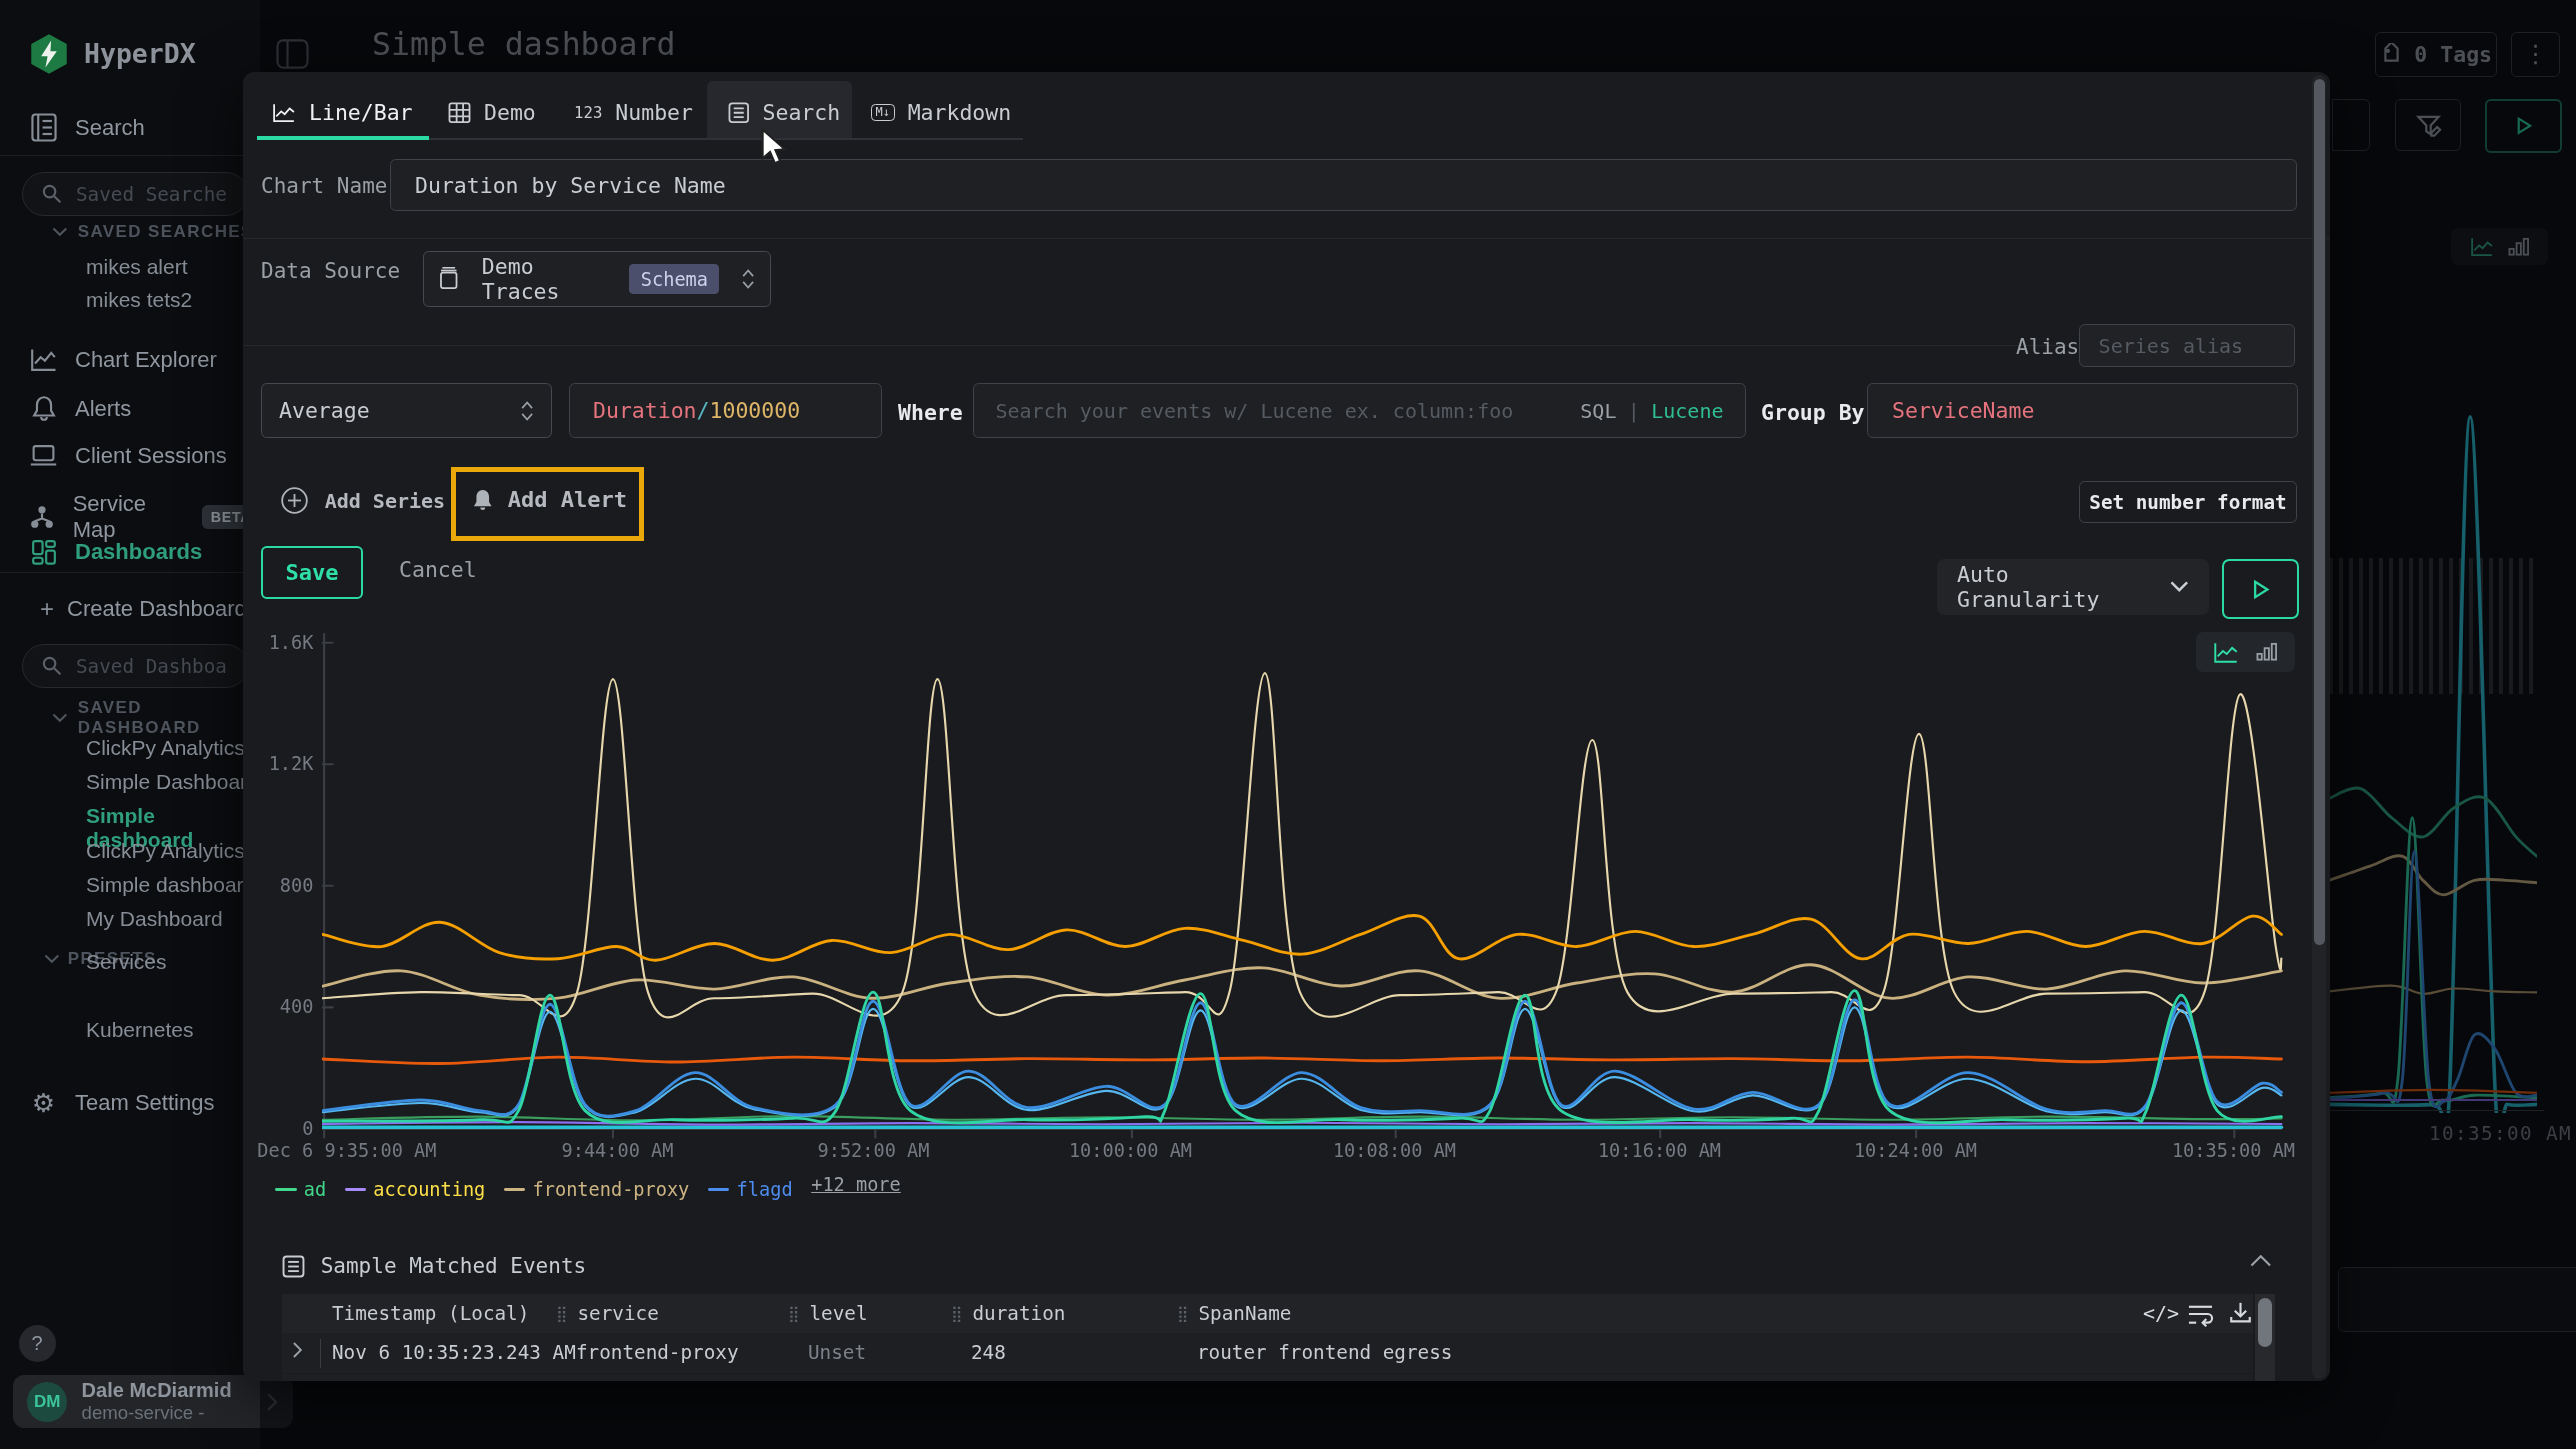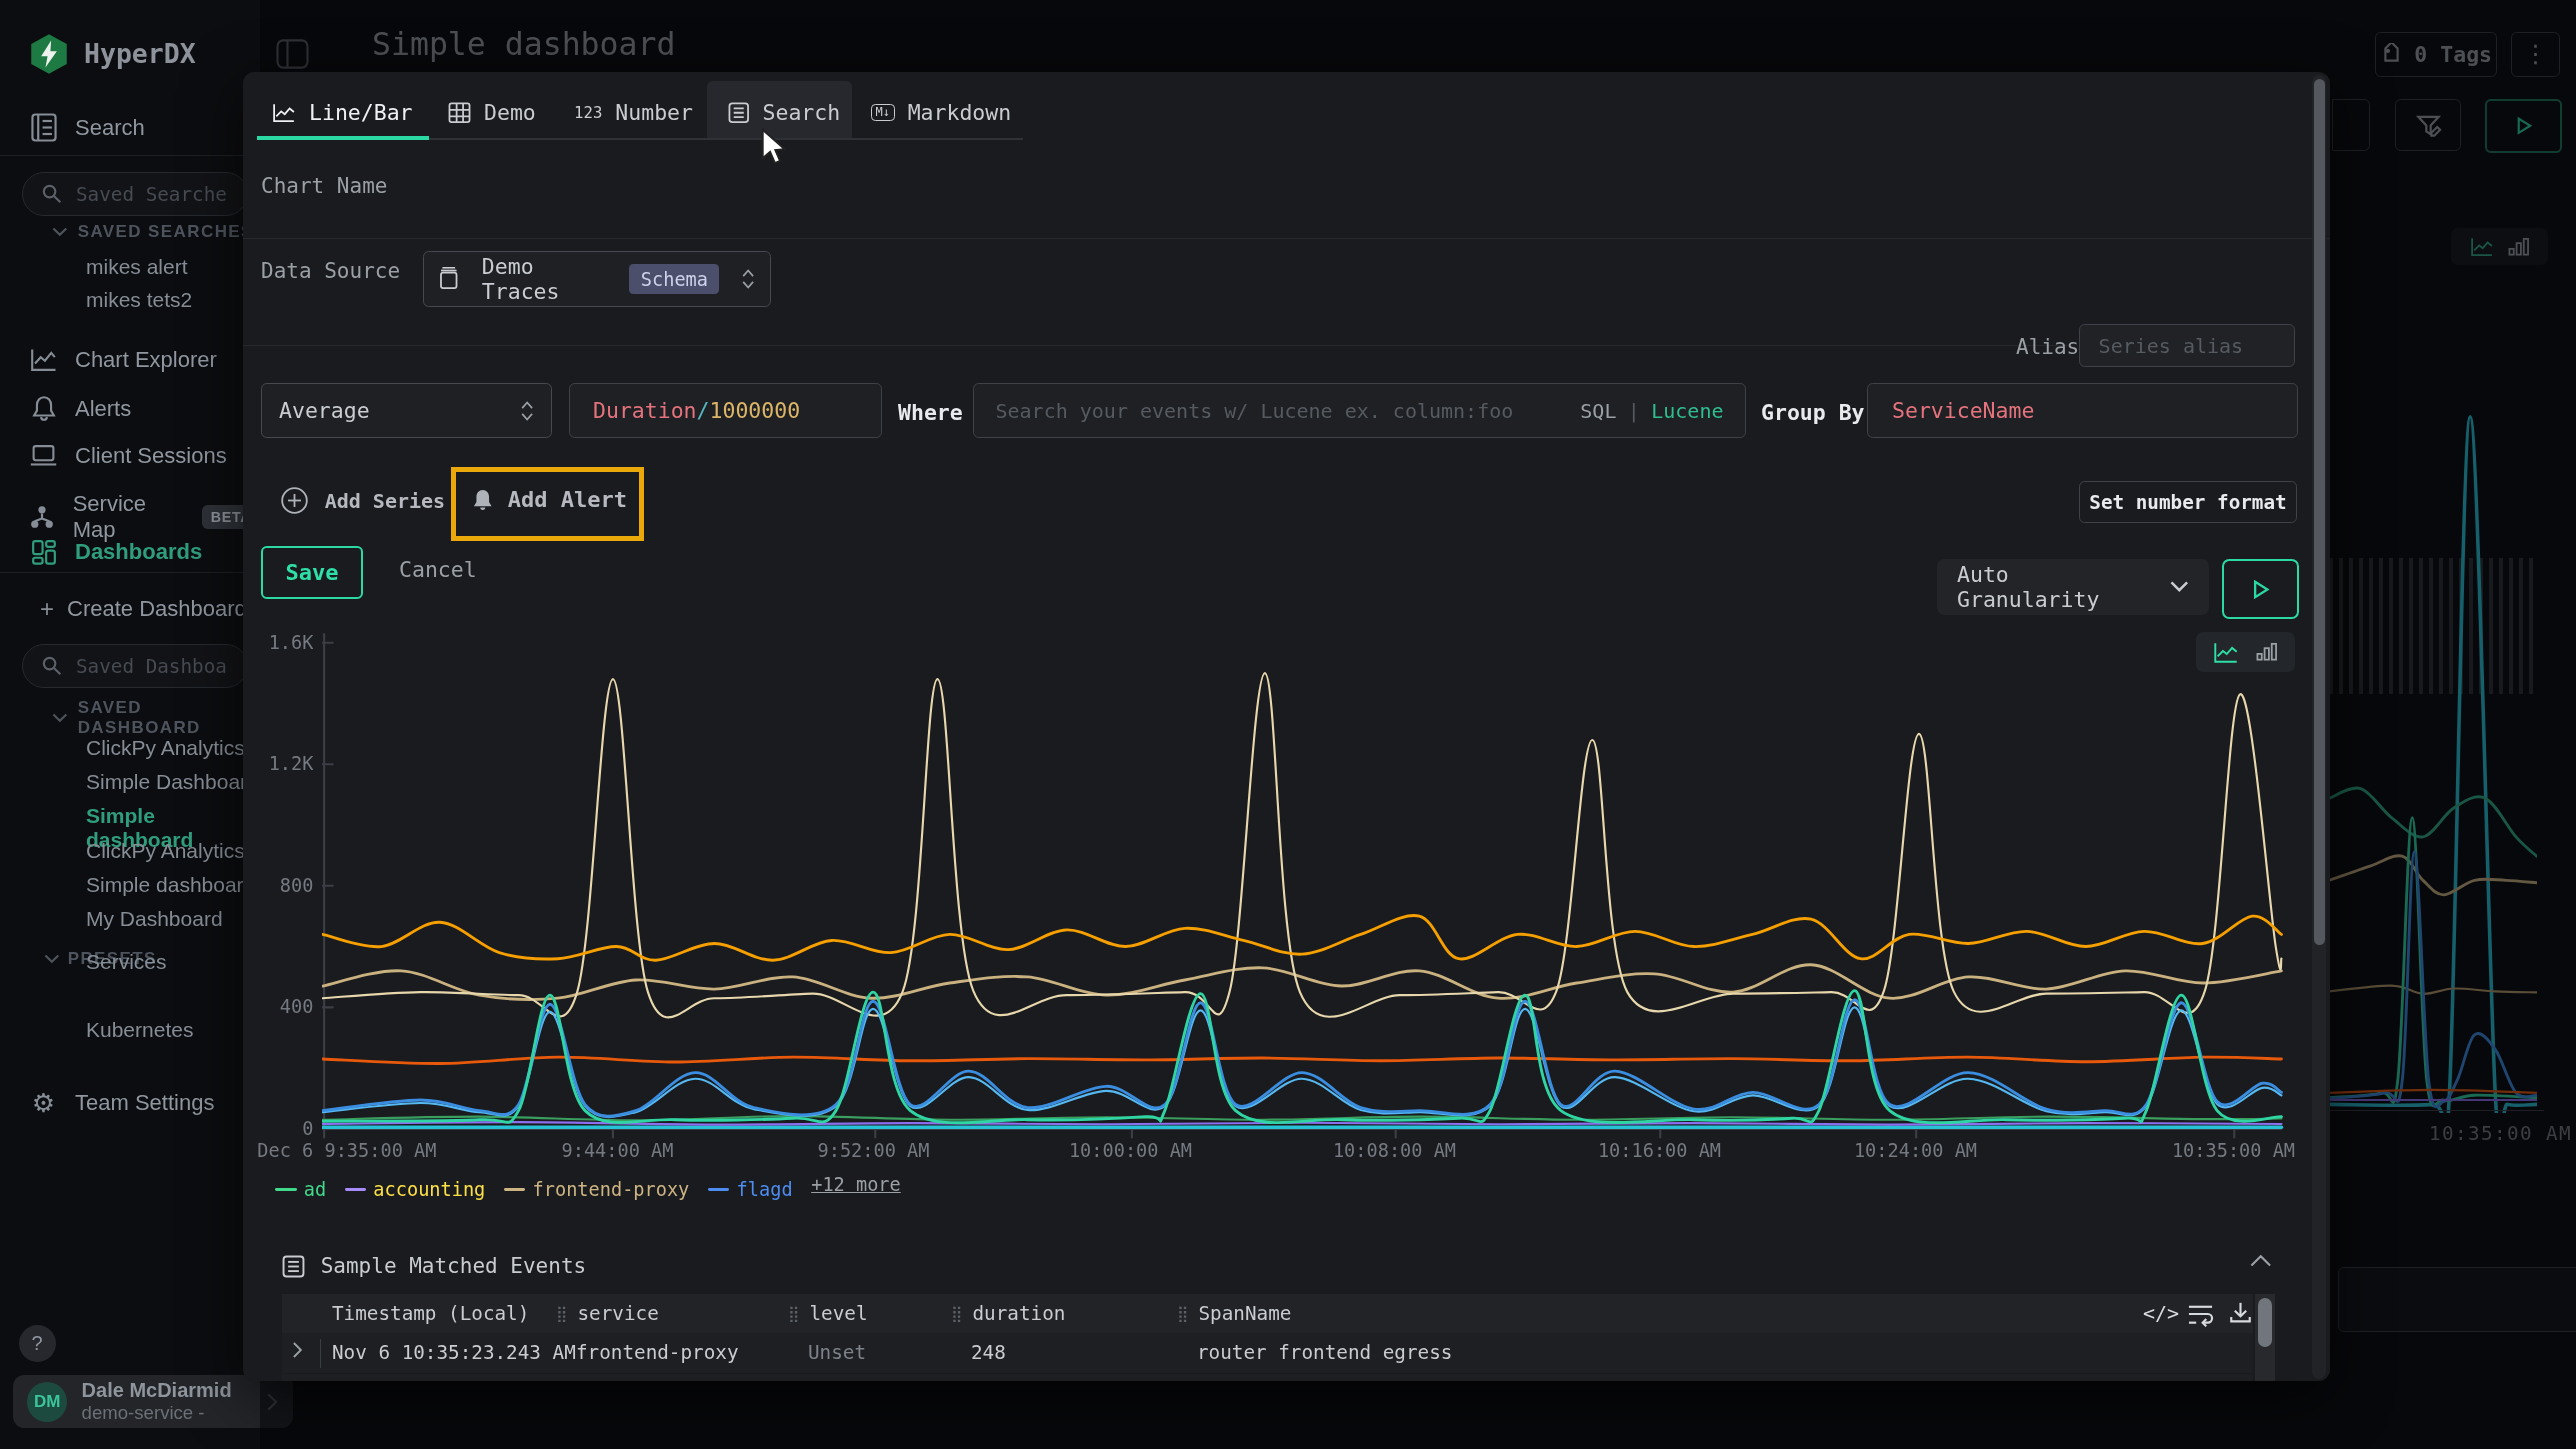--- a/index.html
+++ b/index.html
@@ -350,20 +350,23 @@
     <span>Markdown</span>
   </div>
 
   <span class="abs" style="left:514px;top:56px;z-index:50;">
     <svg width="37" height="42" viewBox="0 0 26 29">
         <path d="M4 1 L4 21 L9.2 16.6 L12.6 24.4 L16.2 22.8 L12.9 15.2 L19.5 14.6 Z" fill="#ffffff" stroke="#222" stroke-width="1.4"></path>
       </svg>
   </span>
 
   <div class="label" style="left:18px;top:102px;">Chart Name</div>
+  <div class="input-like" style="left:147px;top:87px;width:1907px;height:52px;padding:0 24px;">
+    <span>Duration by Service Name</span>
+  </div>
 
   <div class="abs" style="left:0;top:166px;width:2087px;height:1.4px;background:#26282c;"></div>
 
   <div class="label" style="left:18px;top:187px;">Data Source</div>
   <div class="input-like" style="left:180px;top:179px;width:348px;height:56px;padding:0 14.3px;gap:22px;border-color:#46494f;">
     <span>
         <svg width="21.5" height="24" viewBox="0 0 30 34">
           <rect x="4" y="8" width="22" height="22" rx="3" fill="none" stroke="#c9ccd1" stroke-width="2.5"></rect>
           <line x1="4" y1="5" x2="26" y2="5" stroke="#c9ccd1" stroke-width="2.5"></line>
           <line x1="6" y1="1" x2="24" y2="1" stroke="#c9ccd1" stroke-width="2.5"></line>

